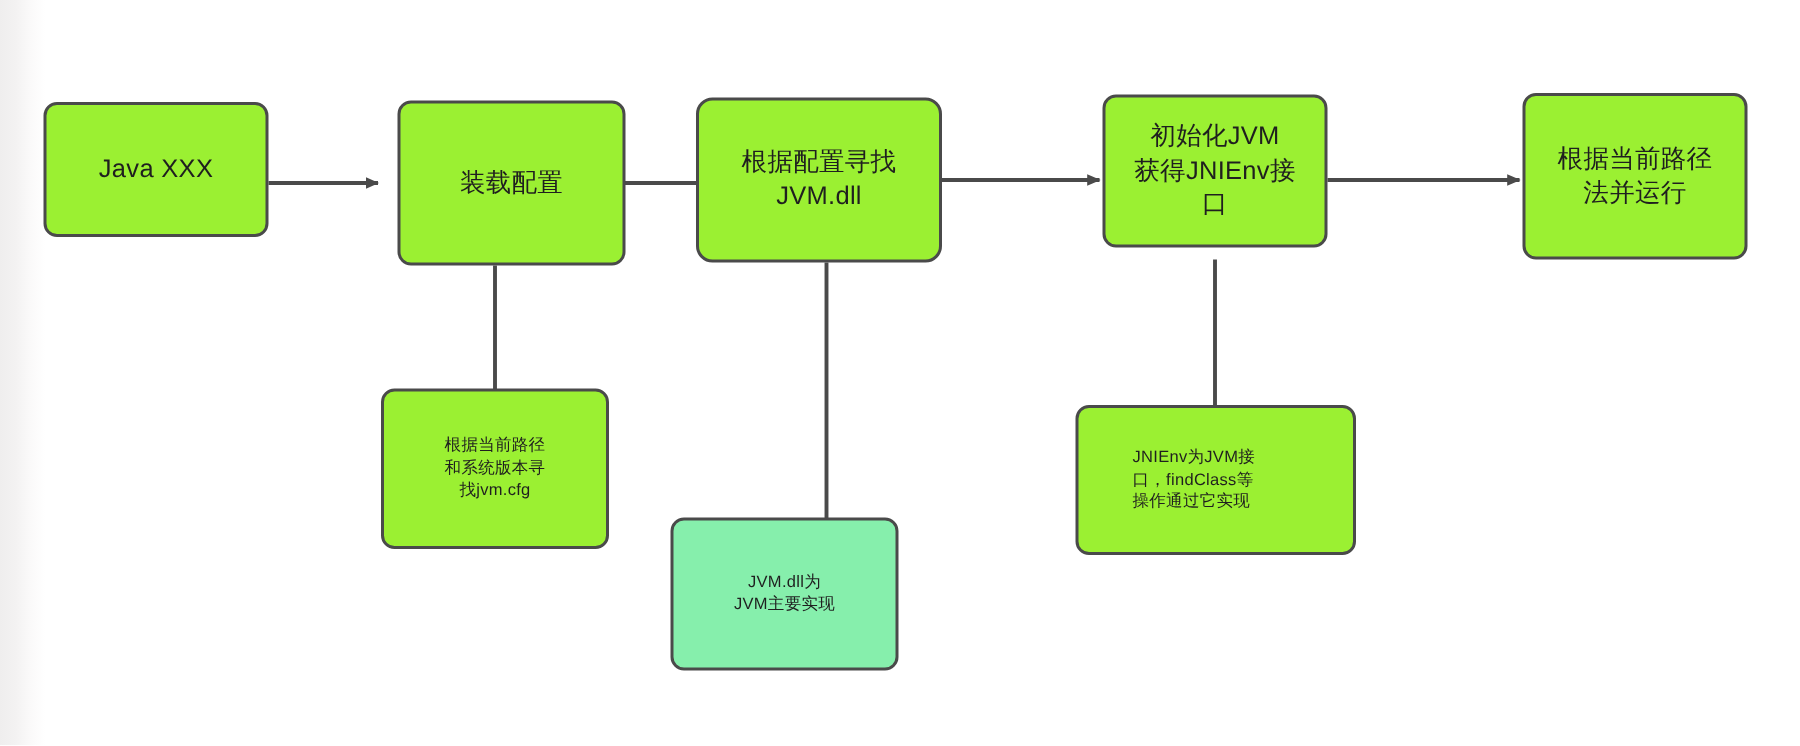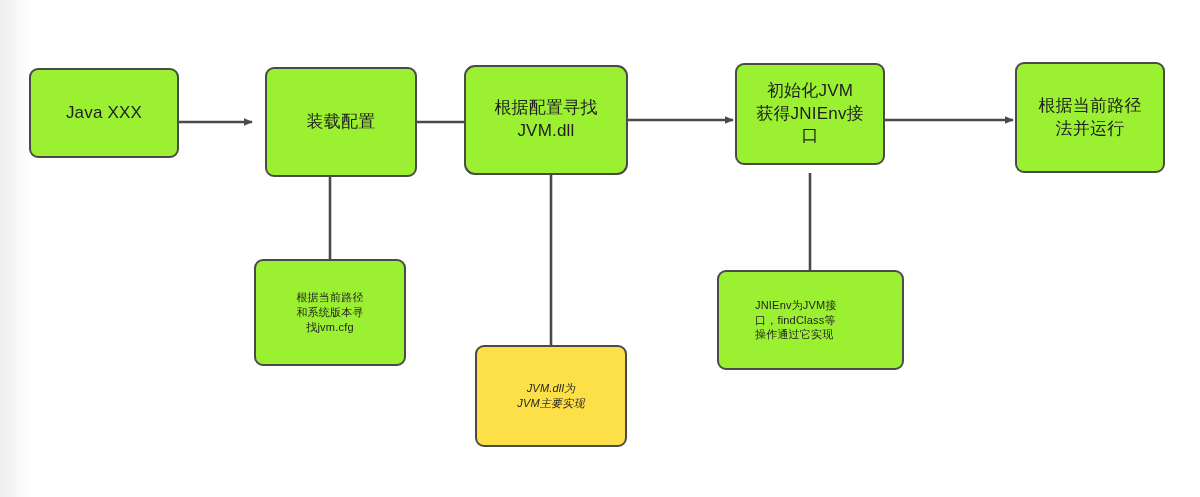--- a/index.html
+++ b/index.html
@@ -81,20 +81,20 @@
       <div class="node n-main" style="left: 464px; top: 65px; width: 164px; height: 110px; background: rgb(155, 240, 50); border-color: rgb(74, 74, 74); border-radius: 11px;">根据配置寻找
 JVM.dll</div>
       <div class="node n-main" style="left: 735px; top: 63px; width: 150px; height: 102px; background: rgb(155, 240, 50); border-color: rgb(74, 74, 74);">初始化JVM
 获得JNIEnv接
 口</div>
       <div class="node n-main" style="left: 1015px; top: 62px; width: 150px; height: 111px; background: rgb(155, 240, 50); border-color: rgb(74, 74, 74);">根据当前路径
 法并运行</div>
       <div class="node n-note" style="left: 254px; top: 259px; width: 152px; height: 107px; background: rgb(155, 240, 50); border-color: rgb(74, 74, 74);">根据当前路径
 和系统版本寻
 找jvm.cfg</div>
-      <div class="node n-note" style="left: 475px; top: 345px; width: 152px; height: 102px; background: #fde047; border-color: rgb(74, 74, 74); font-style: italic;">JVM.dll为
+      <div class="node n-note" style="left: 447px; top: 345px; width: 152px; height: 102px; background: #86efac; border-color: rgb(74, 74, 74);">JVM.dll为
 JVM主要实现</div>
       <div class="node n-note left-align" style="left: 717px; top: 270px; width: 187px; height: 100px; background: rgb(155, 240, 50); border-color: rgb(74, 74, 74); padding-left: 36px;">JNIEnv为JVM接
 口，findClass等
 操作通过它实现</div>
     </div>
 
 </div>
 
 </body></html>

